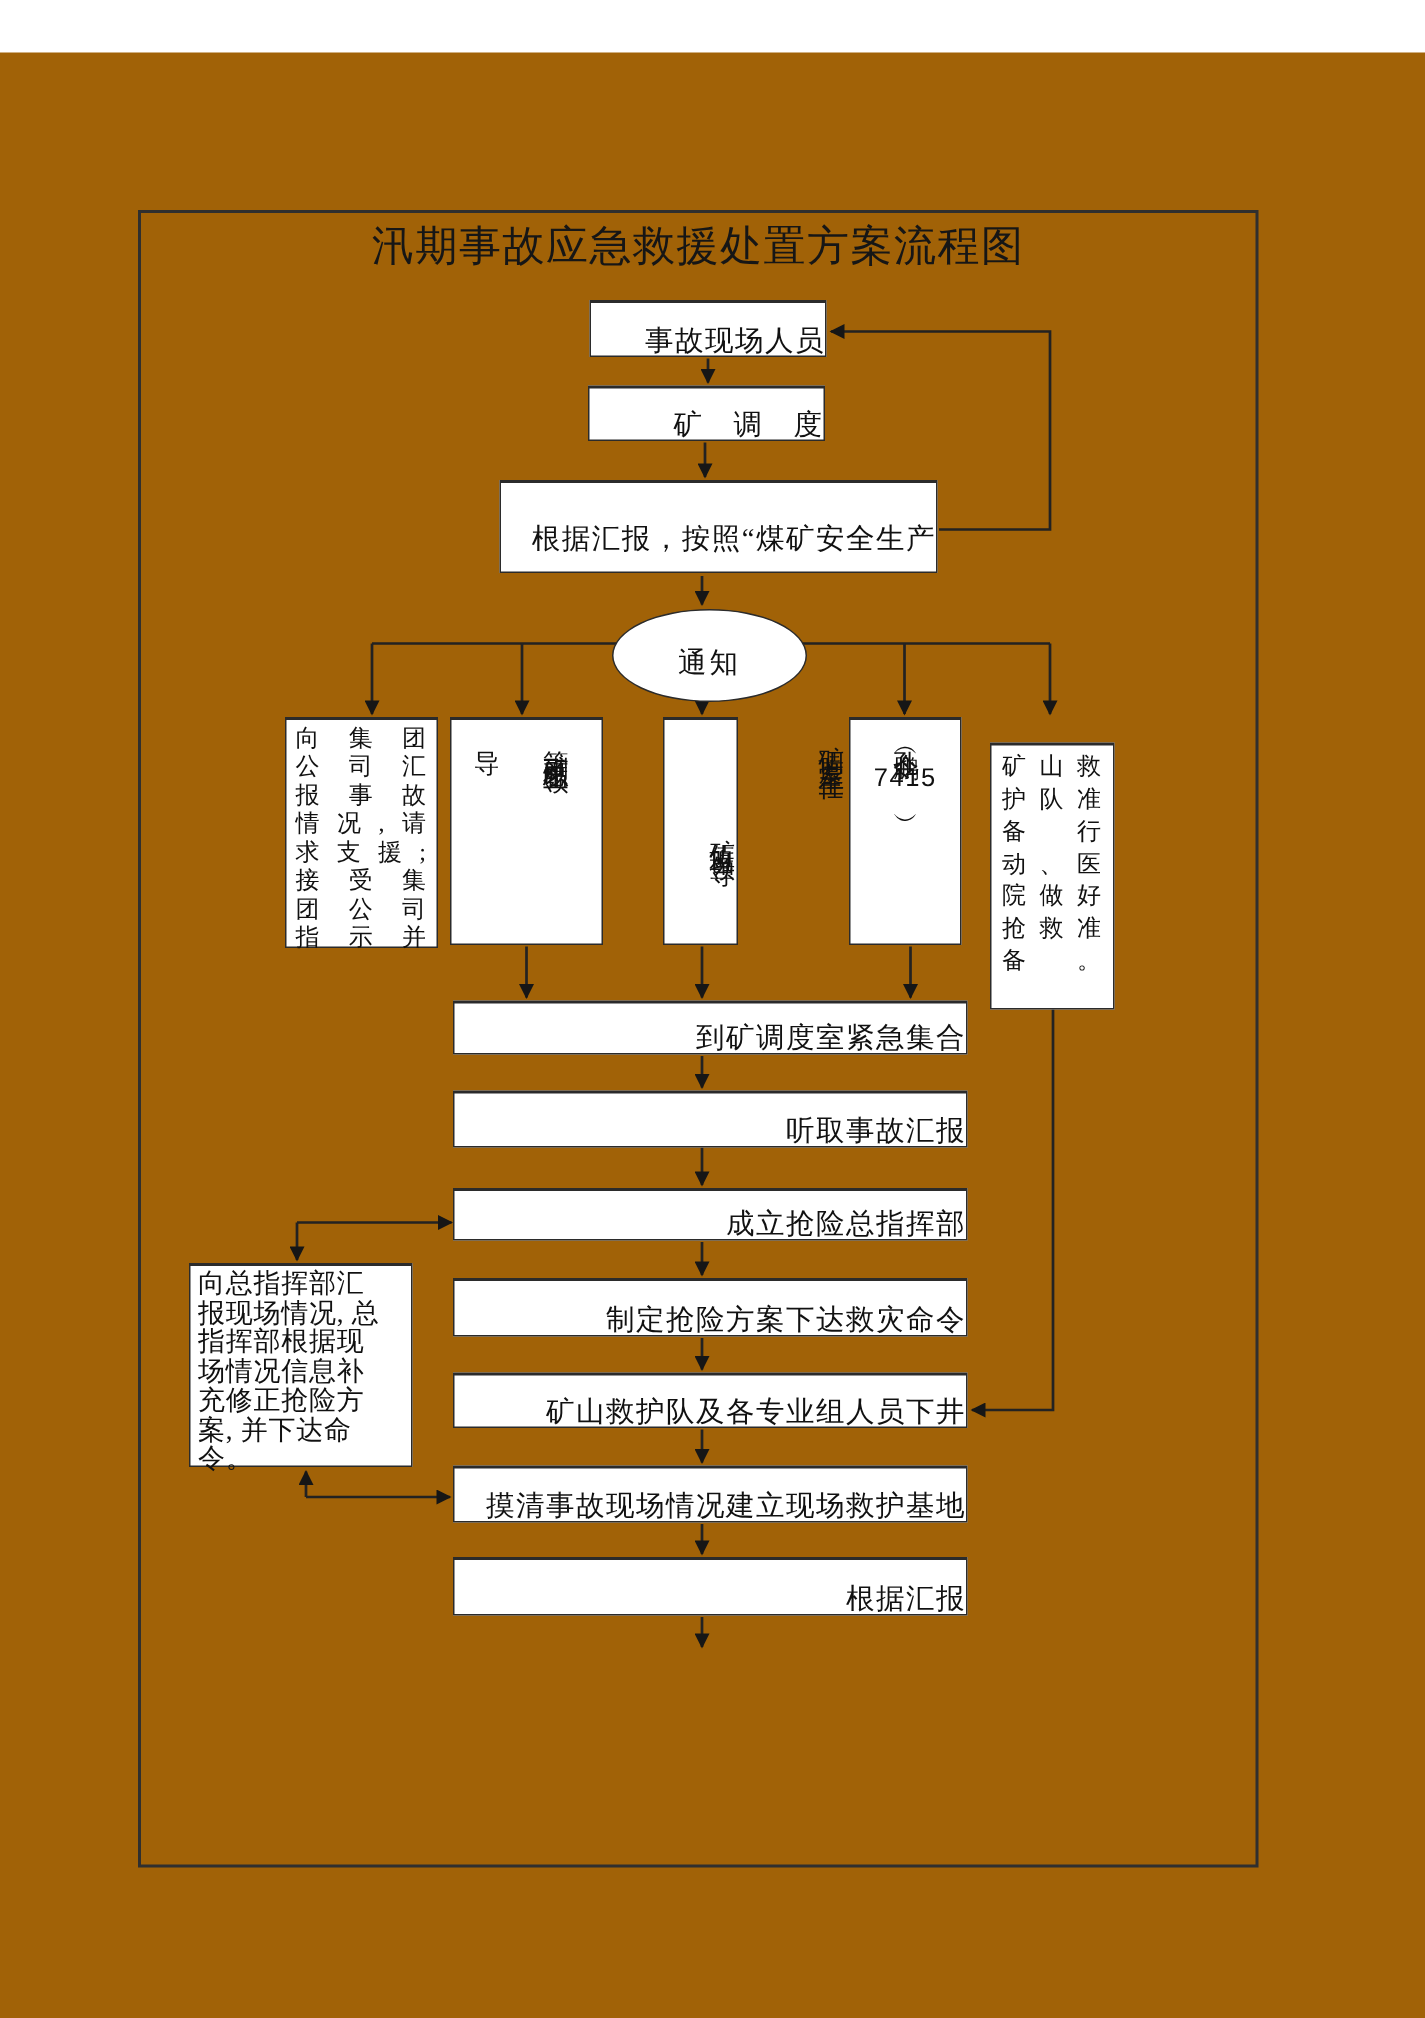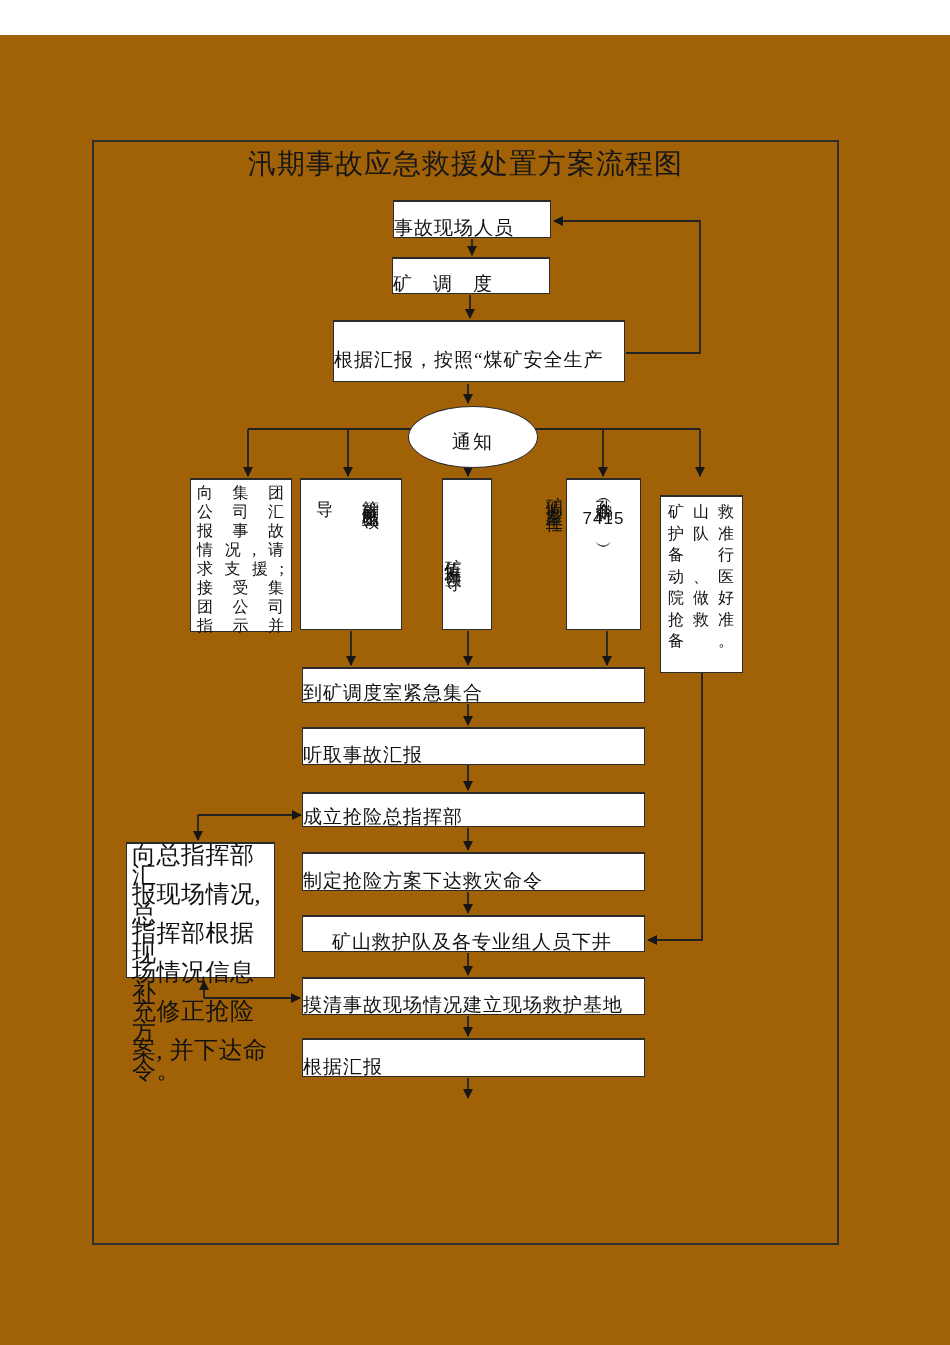--- a/index.html
+++ b/index.html
@@ -19,21 +19,21 @@
   #title{
     position:absolute;left:92px;top:110px;width:747px;
     text-align:center;font-size:28px;letter-spacing:1px;
     font-family:"Liberation Serif","DejaVu Serif",serif;color:#161616;
   }
   #connectors{position:absolute;left:0;top:0;z-index:1;}
   .nbox{
     position:absolute;background:#ffffff;
     border:1.6px solid #2b2b2b;border-top-width:2.4px;
     box-sizing:border-box;z-index:2;
-    display:flex;align-items:flex-end;justify-content:flex-start;
+    display:flex;align-items:flex-end;justify-content:flex-end;
     font-size:19px;line-height:1.02;letter-spacing:1px;
     overflow:visible;
   }
   .ellipse{
     position:absolute;background:#ffffff;
     border:1.7px solid #2b2b2b;border-radius:50%;
     box-sizing:border-box;z-index:2;
     display:flex;align-items:center;justify-content:center;
     font-size:19px;letter-spacing:2px;padding-top:9px;
   }
@@ -45,21 +45,21 @@
   .vlabel{
     position:absolute;z-index:2;writing-mode:vertical-rl;
     font-size:17px;letter-spacing:4px;line-height:1.1;color:#111;
   }
   .phone{
     writing-mode:horizontal-tb;display:inline-block;
     font-size:17px;letter-spacing:1px;margin:14px 0 2px 0;
     font-family:"Liberation Sans","DejaVu Sans",sans-serif;
   }
   .leftnote{
-    font-size:24px;line-height:19.5px;letter-spacing:0.5px;
+    font-size:18px;line-height:19.5px;letter-spacing:0.5px;
     white-space:pre-line;display:block;padding:2px 0 0 5px;
     text-align:left;
   }
 </style>
 </head>
 <body>
 
 <div id="page">
 
   <div id="frame"></div>

